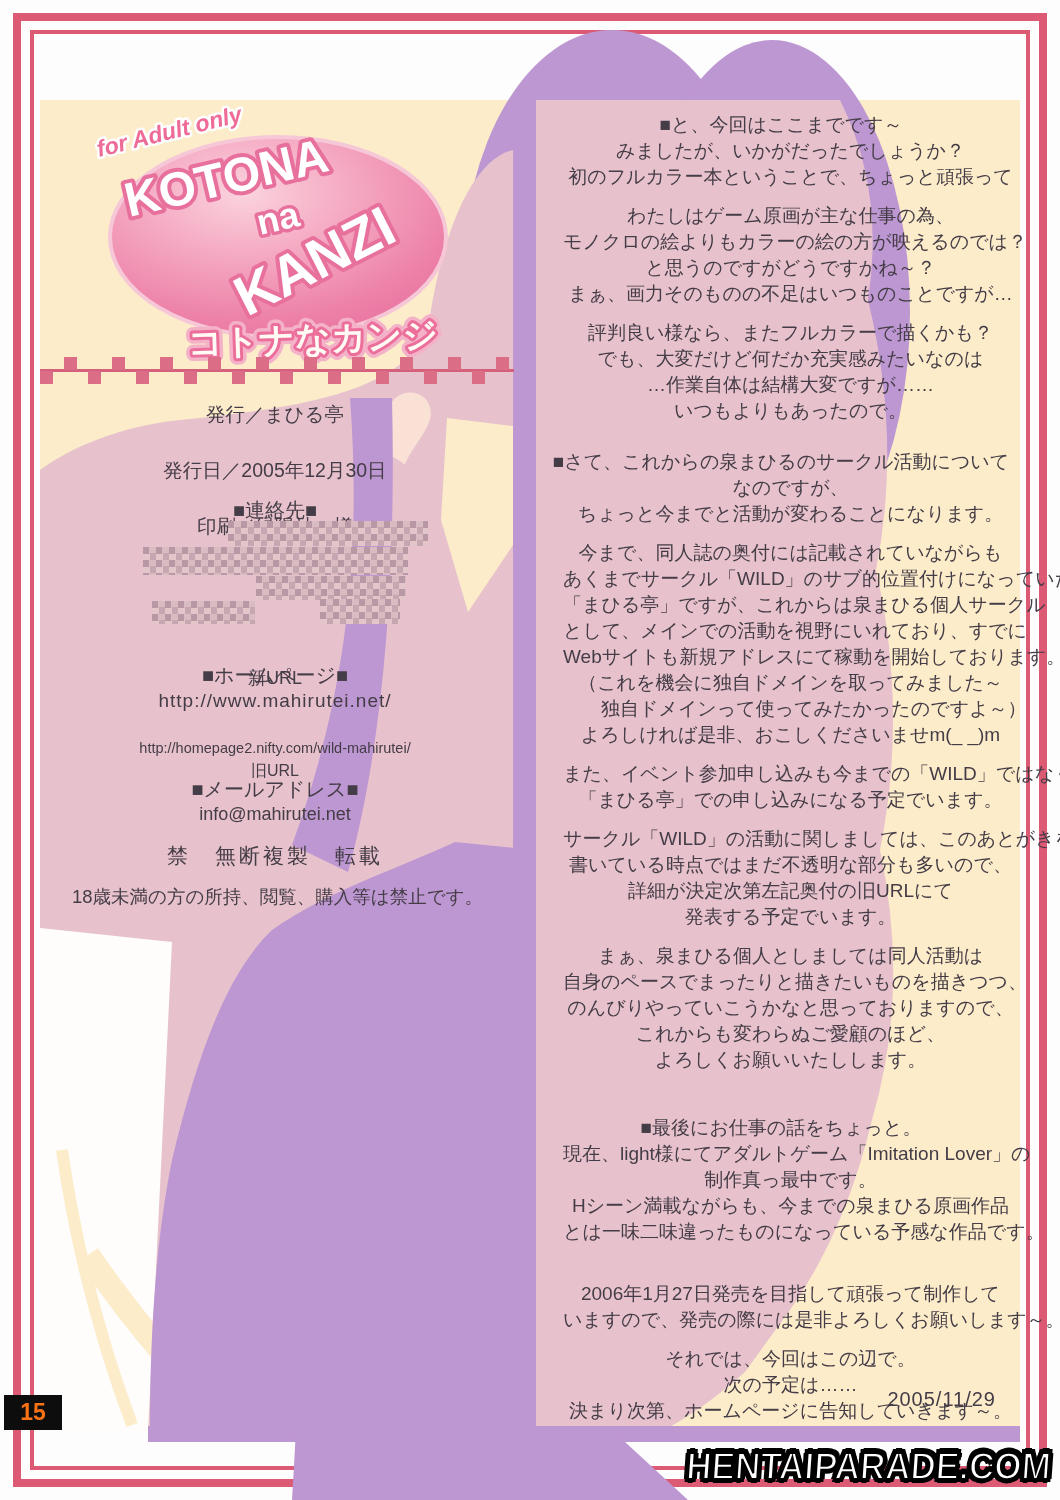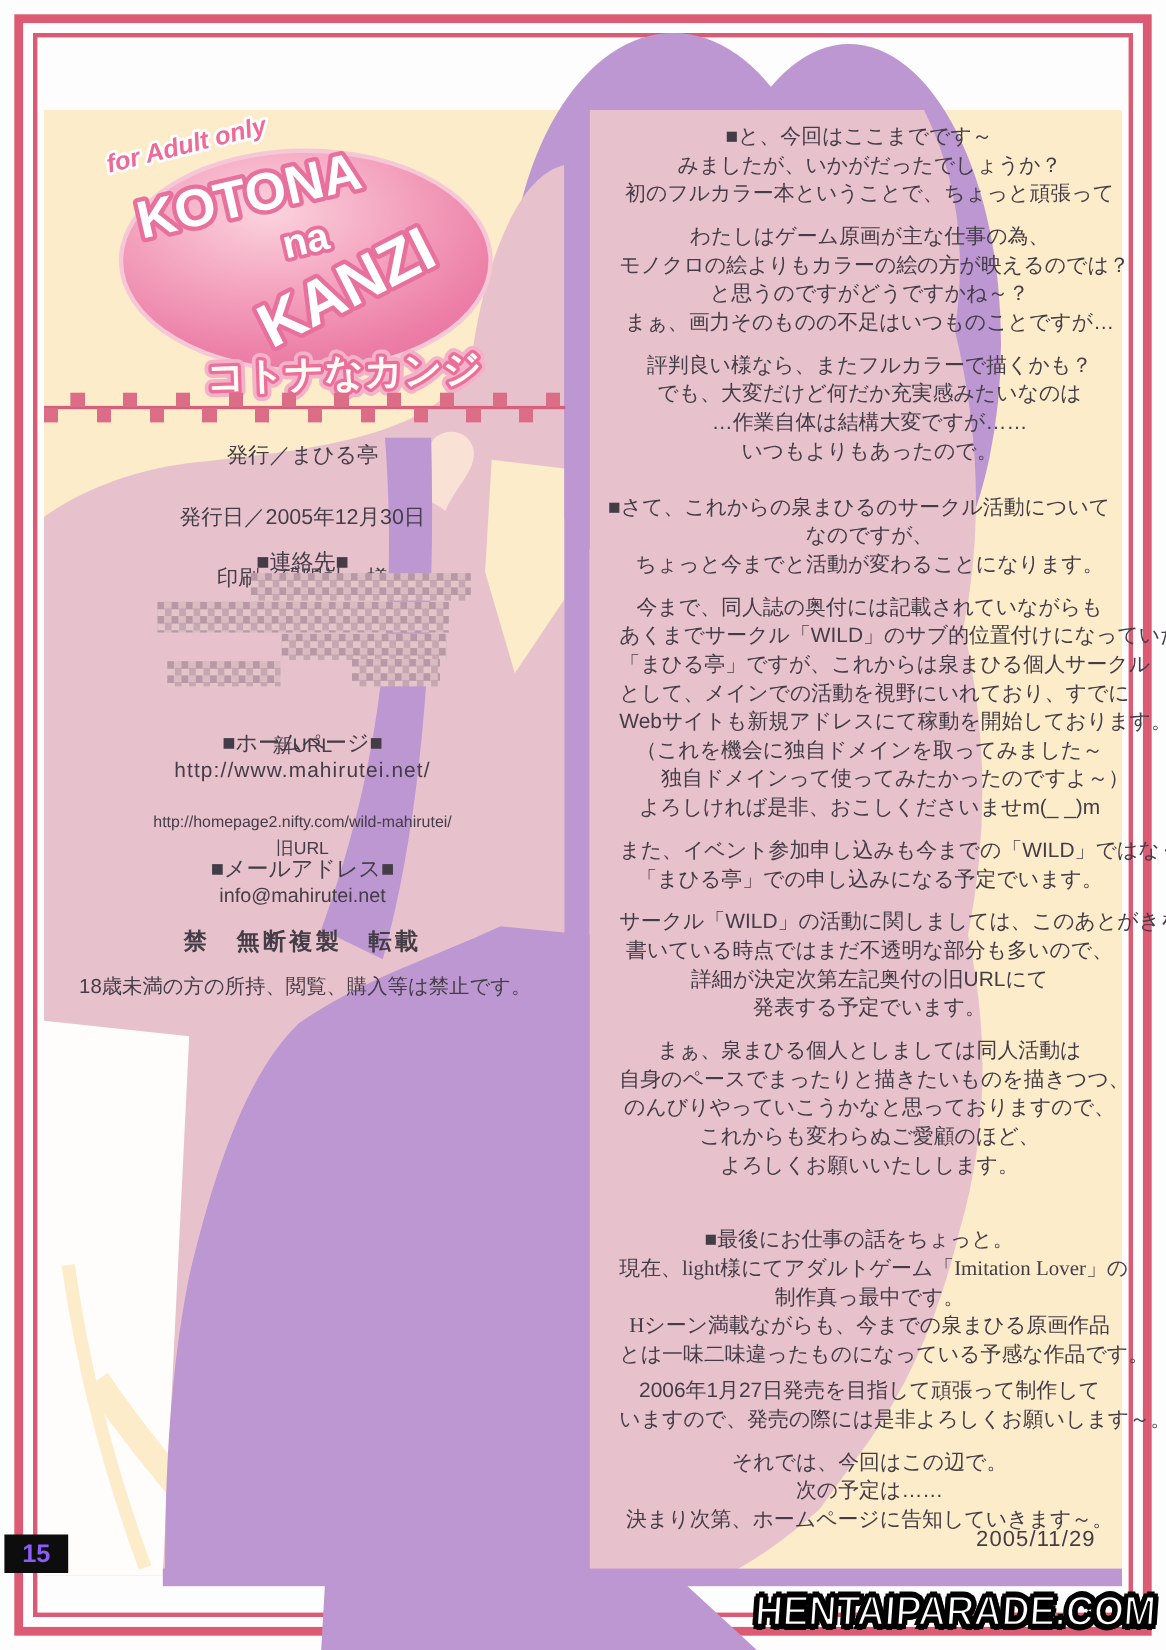--- a/index.html
+++ b/index.html
@@ -38,29 +38,29 @@
   .colo.small { font-size:16px; }
   .mosaic { position:absolute; z-index:4;
     background:conic-gradient(#d8bcc2 25%, #c6a7b1 0 50%, #e2c6ca 0 75%, #b898a5 0);
     background-size:13px 13px; }
 
   
   #afterword { position:absolute; left:544px; top:112px; width:474px; z-index:4; }
   #afterword .para { margin-bottom:13px;text-align:center; }
   #afterword .para:nth-child(3) { margin-bottom:25px; }
   #afterword .para:nth-child(8) { margin-bottom:42px; }
-  #afterword .para:nth-child(9) { margin-bottom:7px;font-family:Liberation Serif, serif; }
+  #afterword .para:nth-child(9) { margin-bottom:36px; }
   #afterword .line { font-size:19px; line-height:26px; white-space:pre; }
 
   .date-line { position:absolute; left:544px; top:1388px; width:452px; text-align:right;
     font-size:20px; letter-spacing:1px; z-index:4; }
 
   
   .page-num { position:absolute; left:4px; top:1395px; width:58px; height:35px;
-    background:#0d0d0d; color:#8b5cf6; font-size:23px; font-weight:bold;
+    background:#0d0d0d; color:#f97316; font-size:23px; font-weight:bold;
     display:flex; align-items:center; justify-content:center; z-index:6; }
   .watermark { position:absolute; right:8px; top:1444px; z-index:6;
     font-size:35px; font-weight:900; color:#fff; letter-spacing:0;
     transform:skewX(-4deg) scaleY(1.08); transform-origin:right top;
     -webkit-text-stroke:2px #000;
     text-shadow:3px 3px 0 #000,-3px -3px 0 #000,3px -3px 0 #000,-3px 3px 0 #000,
                 0 4px 0 #000,4px 0 0 #000,0 -4px 0 #000,-4px 0 0 #000; }
 </style>
 </head>
 <body>
@@ -133,21 +133,21 @@
 <div class="mosaic" style="left:152px; top:601px; width:103px; height:23px;"></div>
 <div class="mosaic" style="left:320px; top:599px; width:80px; height:25px;"></div>
 
 <div class="colo hdr" style="top:638px;margin-top:24px;">■ホームページ■</div>
 <div class="colo" style="top:666px; font-size:18px;">新URL</div>
 <div class="colo" style="top:690px; font-size:19px; letter-spacing:1px;">http://www.mahirutei.net/</div>
 <div class="colo small" style="top:717px;margin-top:44px;">旧URL</div>
 <div class="colo" style="top:740px; font-size:14.5px;">http://homepage2.nifty.com/wild-mahirutei/</div>
 <div class="colo hdr" style="top:776px;">■メールアドレス■</div>
 <div class="colo" style="top:804px; font-size:18px;text-align:center;">info@mahirutei.net</div>
-<div class="colo" style="top:842px; font-size:21px; letter-spacing:3px; font-weight:bold;">禁　無断複製　転載</div>
+<div class="colo" style="top:842px; font-size:21px; letter-spacing:3px; font-weight:normal;">禁　無断複製　転載</div>
 <div class="colo" style="top:884px; left:50px; width:455px; font-size:18.5px;">18歳未満の方の所持、閲覧、購入等は禁止です。</div>
 
 <div id="afterword">
     <div class="para">
       <div class="line">■と、今回はここまでです～</div>
       <div class="line">　みましたが、いかがだったでしょうか？</div>
       <div class="line">　初のフルカラー本ということで、ちょっと頑張って</div>
     </div>
     <div class="para">
       <div class="line">　わたしはゲーム原画が主な仕事の為、</div>

